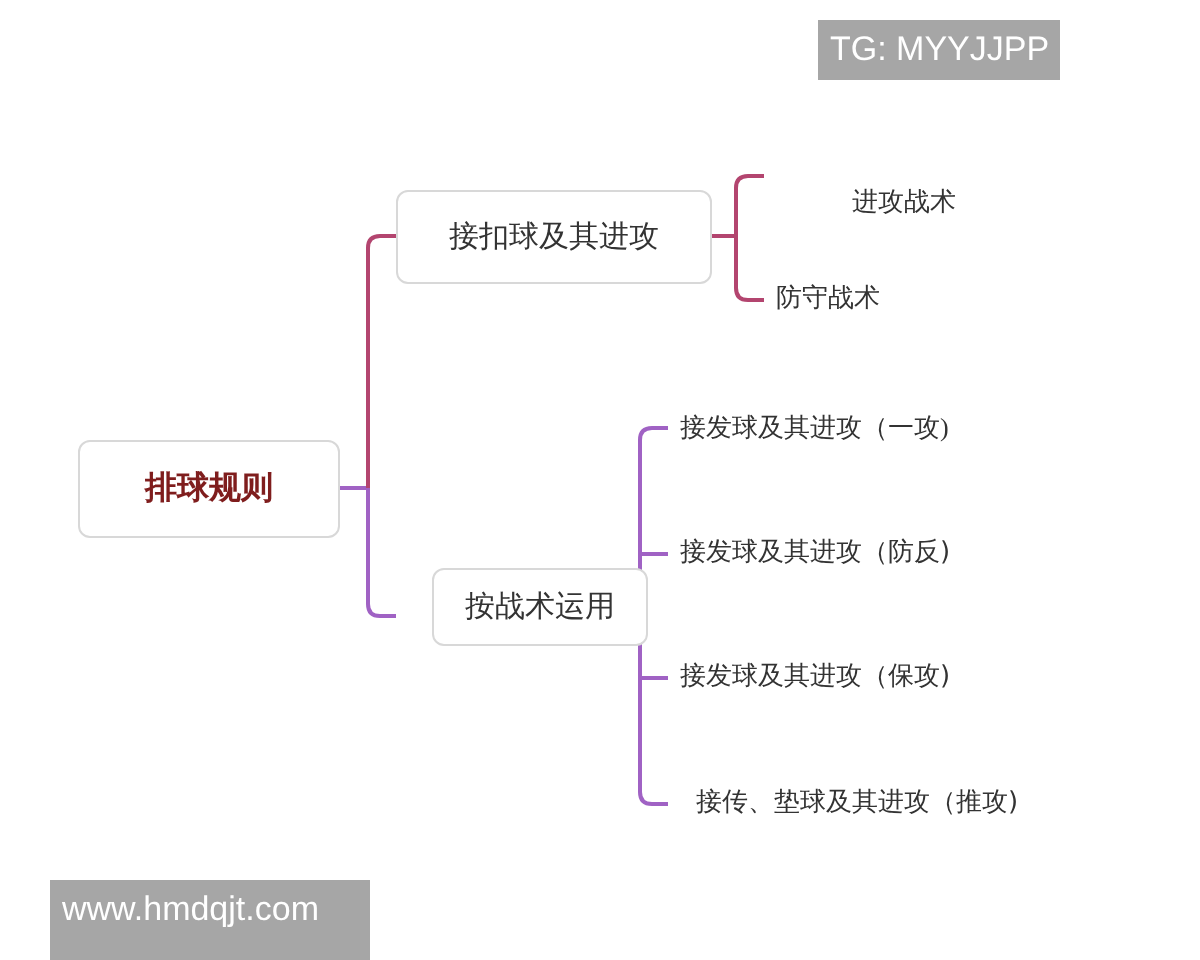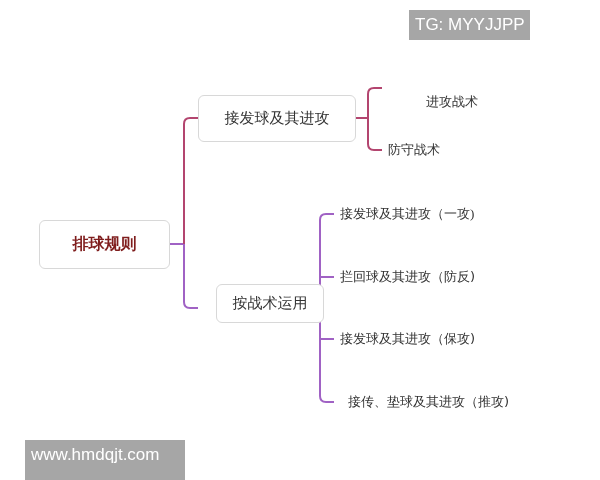--- a/index.html
+++ b/index.html
@@ -87,28 +87,28 @@
   <path d="M320 308 V396 Q320 402 326 402 H334" stroke="#a062c4" stroke-width="2" fill="none"></path>
 </svg>
 
 <div class="watermark wm-top">TG: MYYJJPP</div>
 
 <div class="node root">
   <span>排球规则</span>
 </div>
 
 <div class="node branch1">
-  <span>接发球及其进攻</span>
+  <span>接扣球及其进攻</span>
 </div>
 
 <div class="leaf" style="left:388px; top:93px;margin-left:38px;">进攻战术</div>
 <div class="leaf" style="left:388px; top:141px;">防守战术</div>
 
 <div class="node branch2">
   <span>按战术运用</span>
 </div>
 
 <div class="leaf" style="left:340px; top:205px;font-family:Liberation Serif, serif;">接发球及其进攻（一攻)</div>
-<div class="leaf" style="left:340px; top:268px;">拦回球及其进攻（防反)</div>
+<div class="leaf" style="left:340px; top:268px;">接发球及其进攻（防反)</div>
 <div class="leaf" style="left:340px; top:330px;">接发球及其进攻（保攻)</div>
 <div class="leaf" style="left:348px; top:393px;">接传、垫球及其进攻（推攻)</div>
 
 <div class="watermark wm-bottom">www.hmdqjt.com</div>
 
 </body></html>

